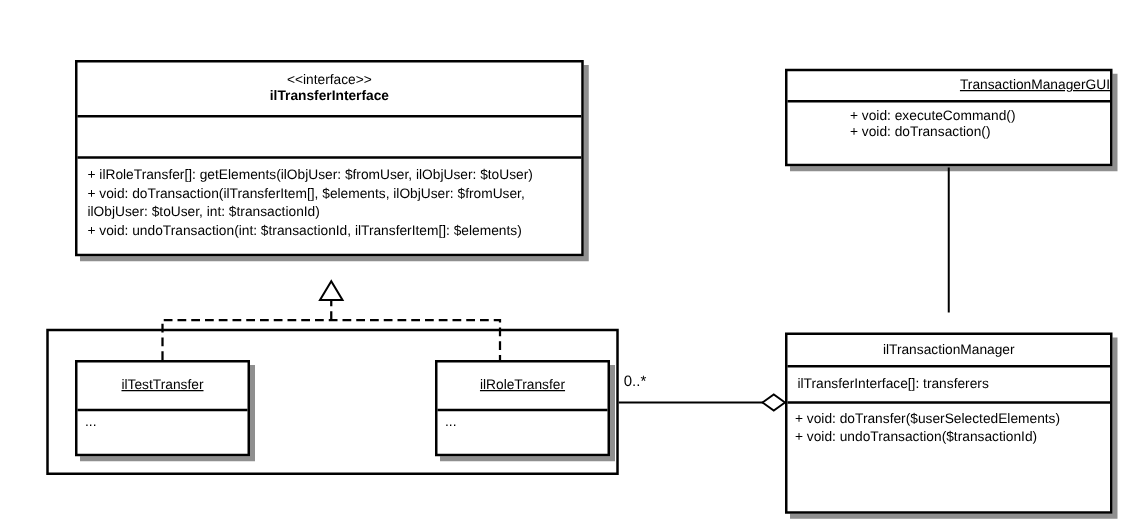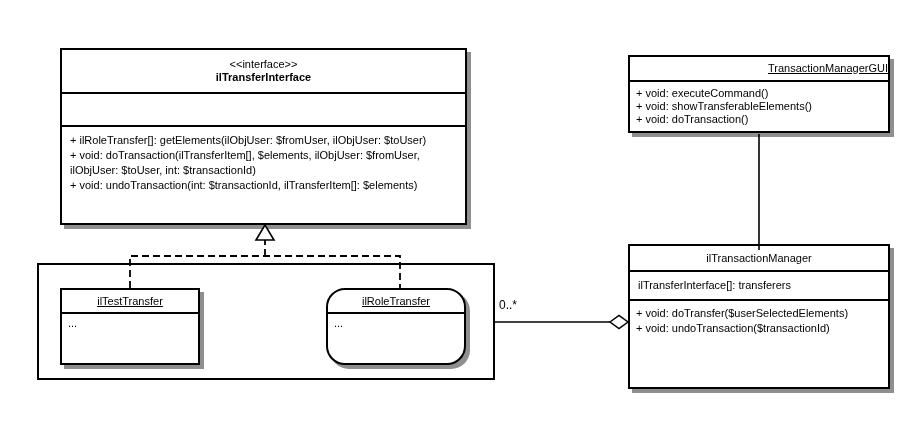--- a/index.html
+++ b/index.html
@@ -53,40 +53,40 @@
   }
   .methods-comp {
     font-size: 11px;
     padding: 6px 8px 0 8px;
     line-height: 15px;
   }
   .member-line { white-space: normal; }
   .bold-name { font-weight: bold; }
   .underline-name { text-decoration: underline; }
   
-  .box-interface { left: 60px; top: 48px; width: 407px; height: 177px; }
+  .box-interface { left: 60px; top: 48px; width: 407px; height: 157px; }
   .box-interface .title-comp { height: 44px; }
   .box-interface .attrs-comp { height: 33px; }
   .box-interface .methods-comp { height: 96px; }
   
   .box-gui { left: 628px; top: 55px; width: 262px; height: 78px; }
   .box-gui .title-comp { height: 25px; align-items: flex-end; }
-  .box-gui .methods-comp { height: 49px; padding: 5px 6px 0 6px; line-height: 13px; }
+  .box-gui .methods-comp { height: 49px; padding: 5px 6px 0 6px; line-height: 13px; margin-left: 44px; }
   
-  .box-manager { left: 628px; top: 244px; width: 262px; height: 145px; }
+  .box-manager { left: 628px; top: 266px; width: 262px; height: 145px; }
   .box-manager .title-comp { height: 26px; }
   .box-manager .attrs-comp { height: 29px; padding-top: 7px; }
   .box-manager .methods-comp { height: 98px; padding: 5px 6px 0 6px; line-height: 14.5px; }
   
   .box-package { left: 37px; top: 263px; width: 458px; height: 117px; }
   
   .box-small { width: 140px; height: 77px; }
   .box-test { left: 60px; top: 288px; }
-  .box-role { left: 326px; top: 288px; border-radius: 19px; }
-  .box-small .title-comp { height: 24px; }
+  .box-role { left: 348px; top: 288px; }
+  .box-small .title-comp { height: 39px; }
   .box-small .body-comp { font-size: 11px; padding: 3px 6px 0 6px; line-height: 13px; }
   .mult-label {
     position: absolute;
     left: 499px; top: 298px;
     font-size: 12px;
     z-index: 2;
   }
 </style>
 </head>
 <body>
@@ -119,21 +119,20 @@
         <div class="member-line">+ void: undoTransaction(int: $transactionId, ilTransferItem[]: $elements)</div>
       </div>
   </div>
 
   <div class="uml-box box-gui">
     <div class="compartment title-comp">
       <div class="underline-name">TransactionManagerGUI</div>
     </div>
     <div class="compartment methods-comp">
         <div class="member-line">+ void: executeCommand()</div>
-        <div class="member-line">+ void: showTransferableElements()</div>
         <div class="member-line">+ void: doTransaction()</div>
       </div>
   </div>
 
   <div class="uml-box box-manager">
     <div class="compartment title-comp">
       <div>ilTransactionManager</div>
     </div>
     <div class="compartment attrs-comp">
         <div class="member-line">ilTransferInterface[]: transferers</div>

